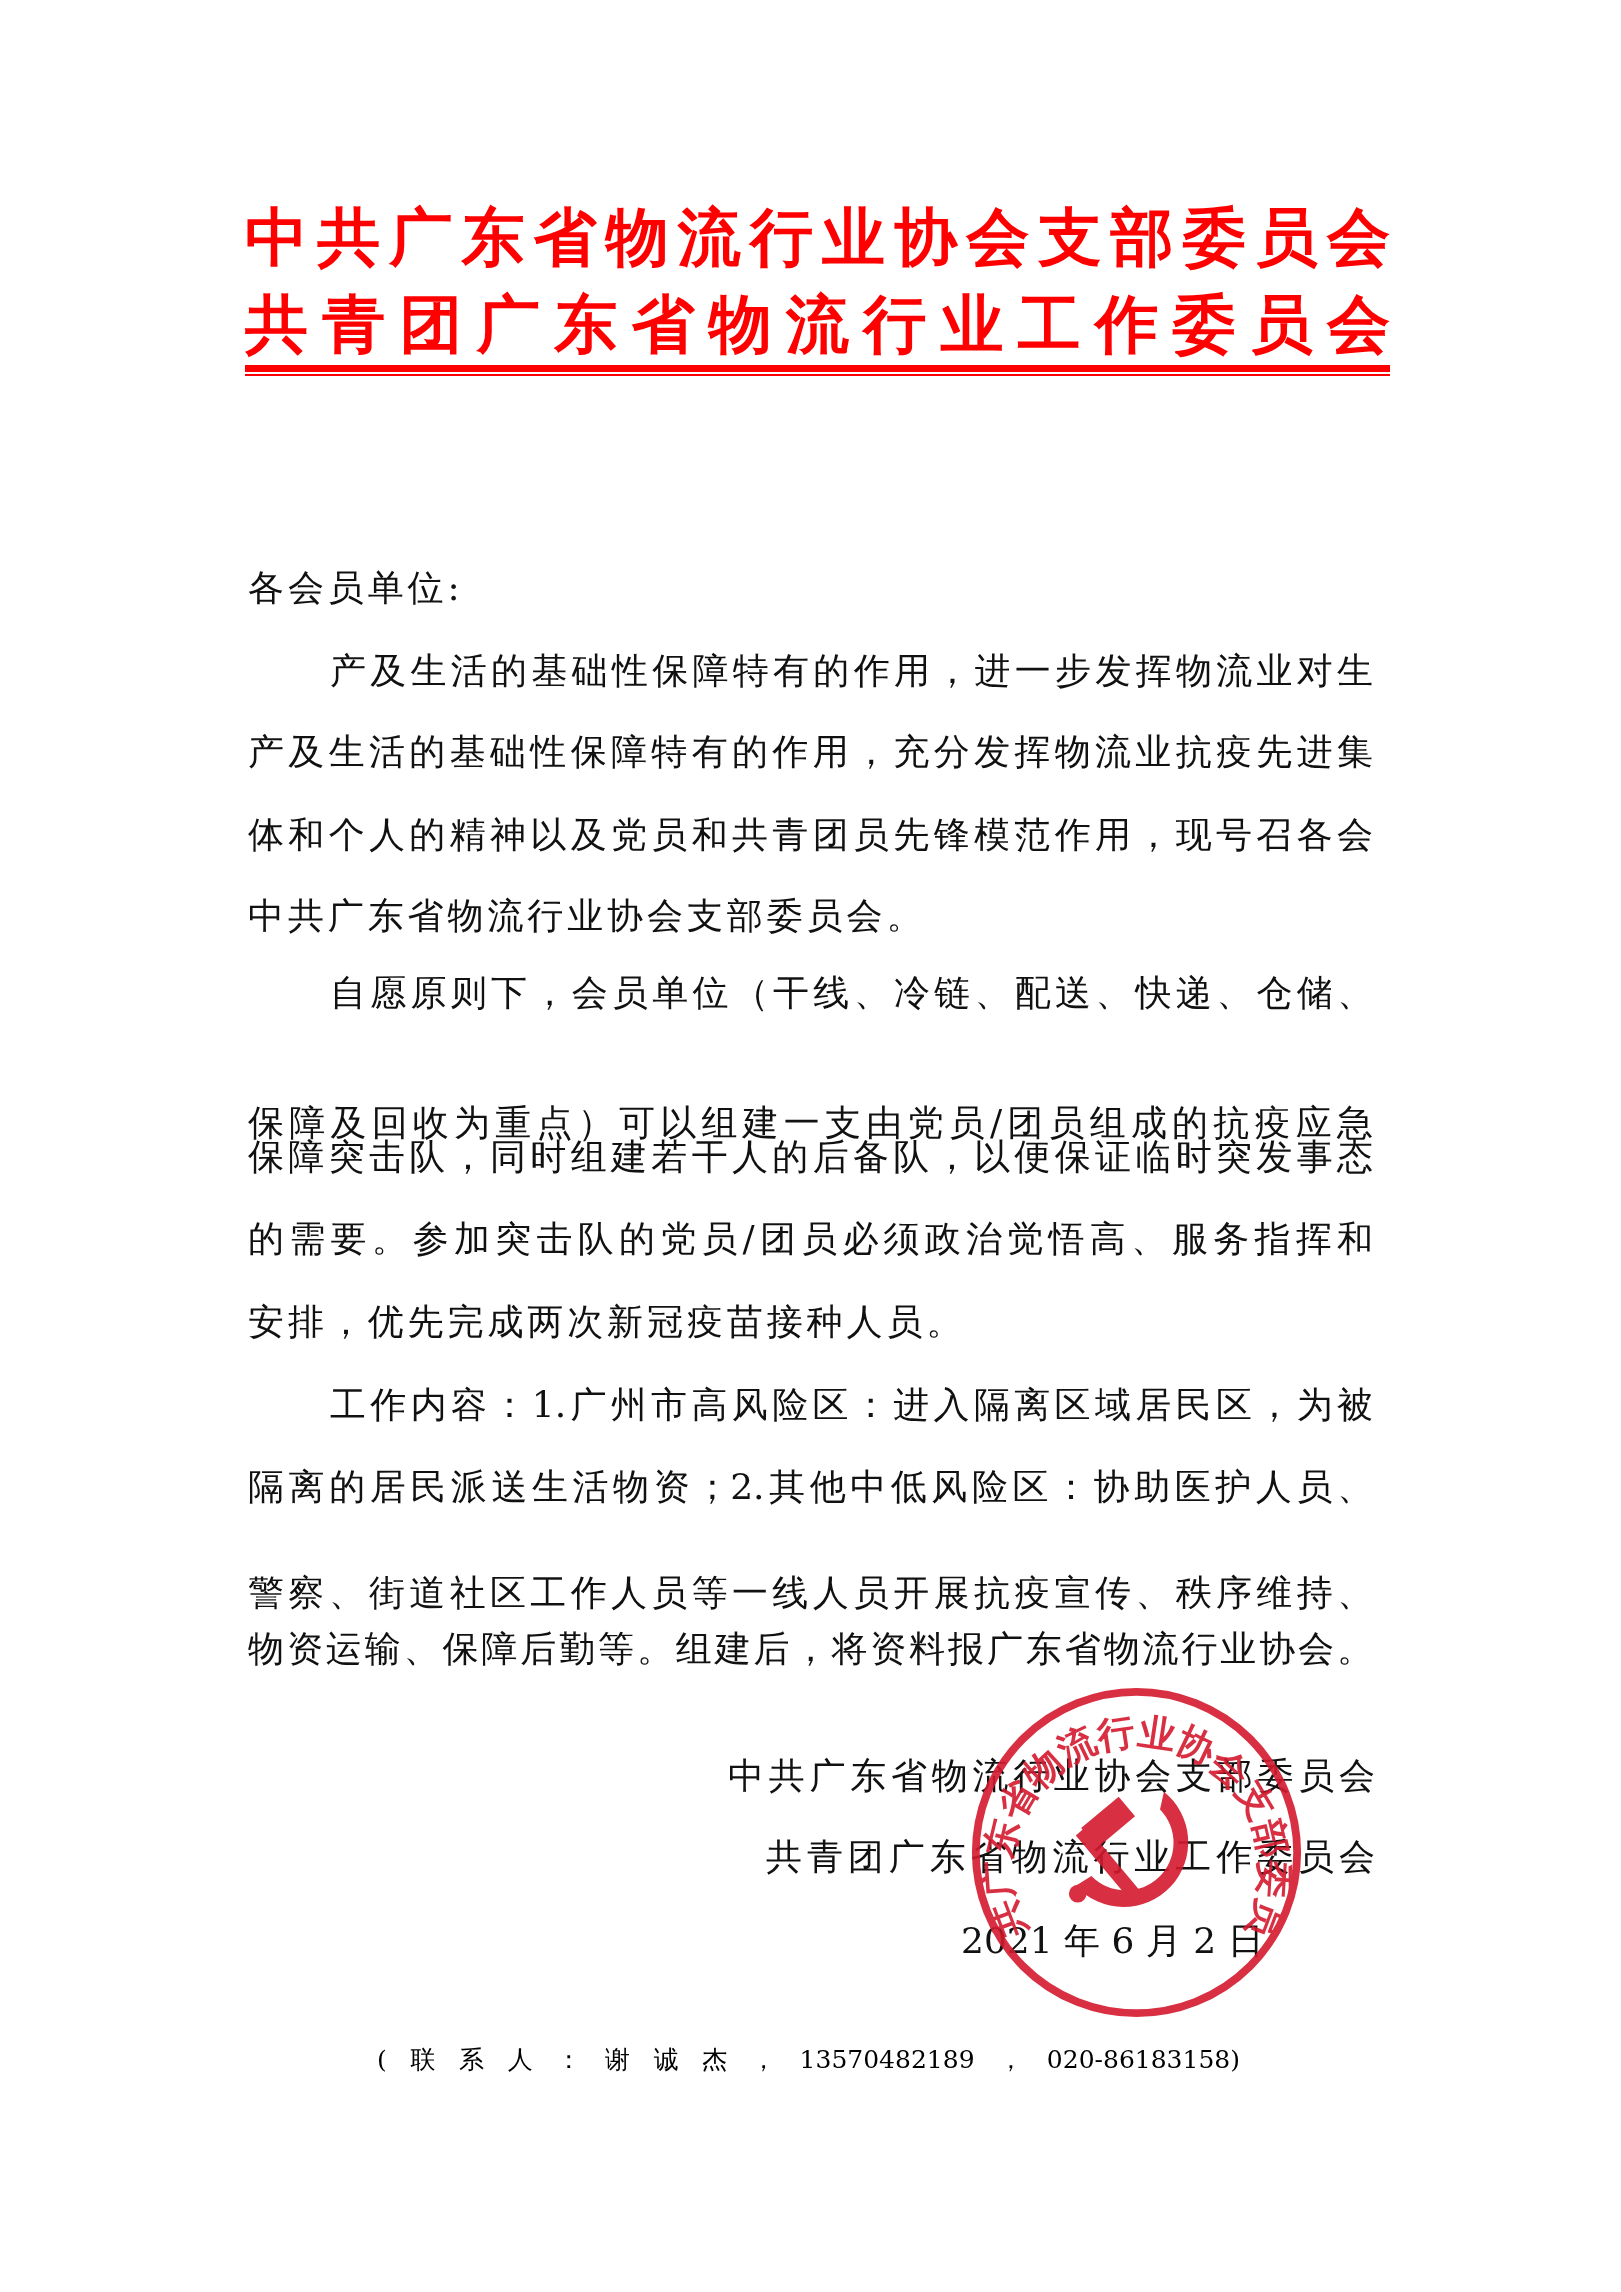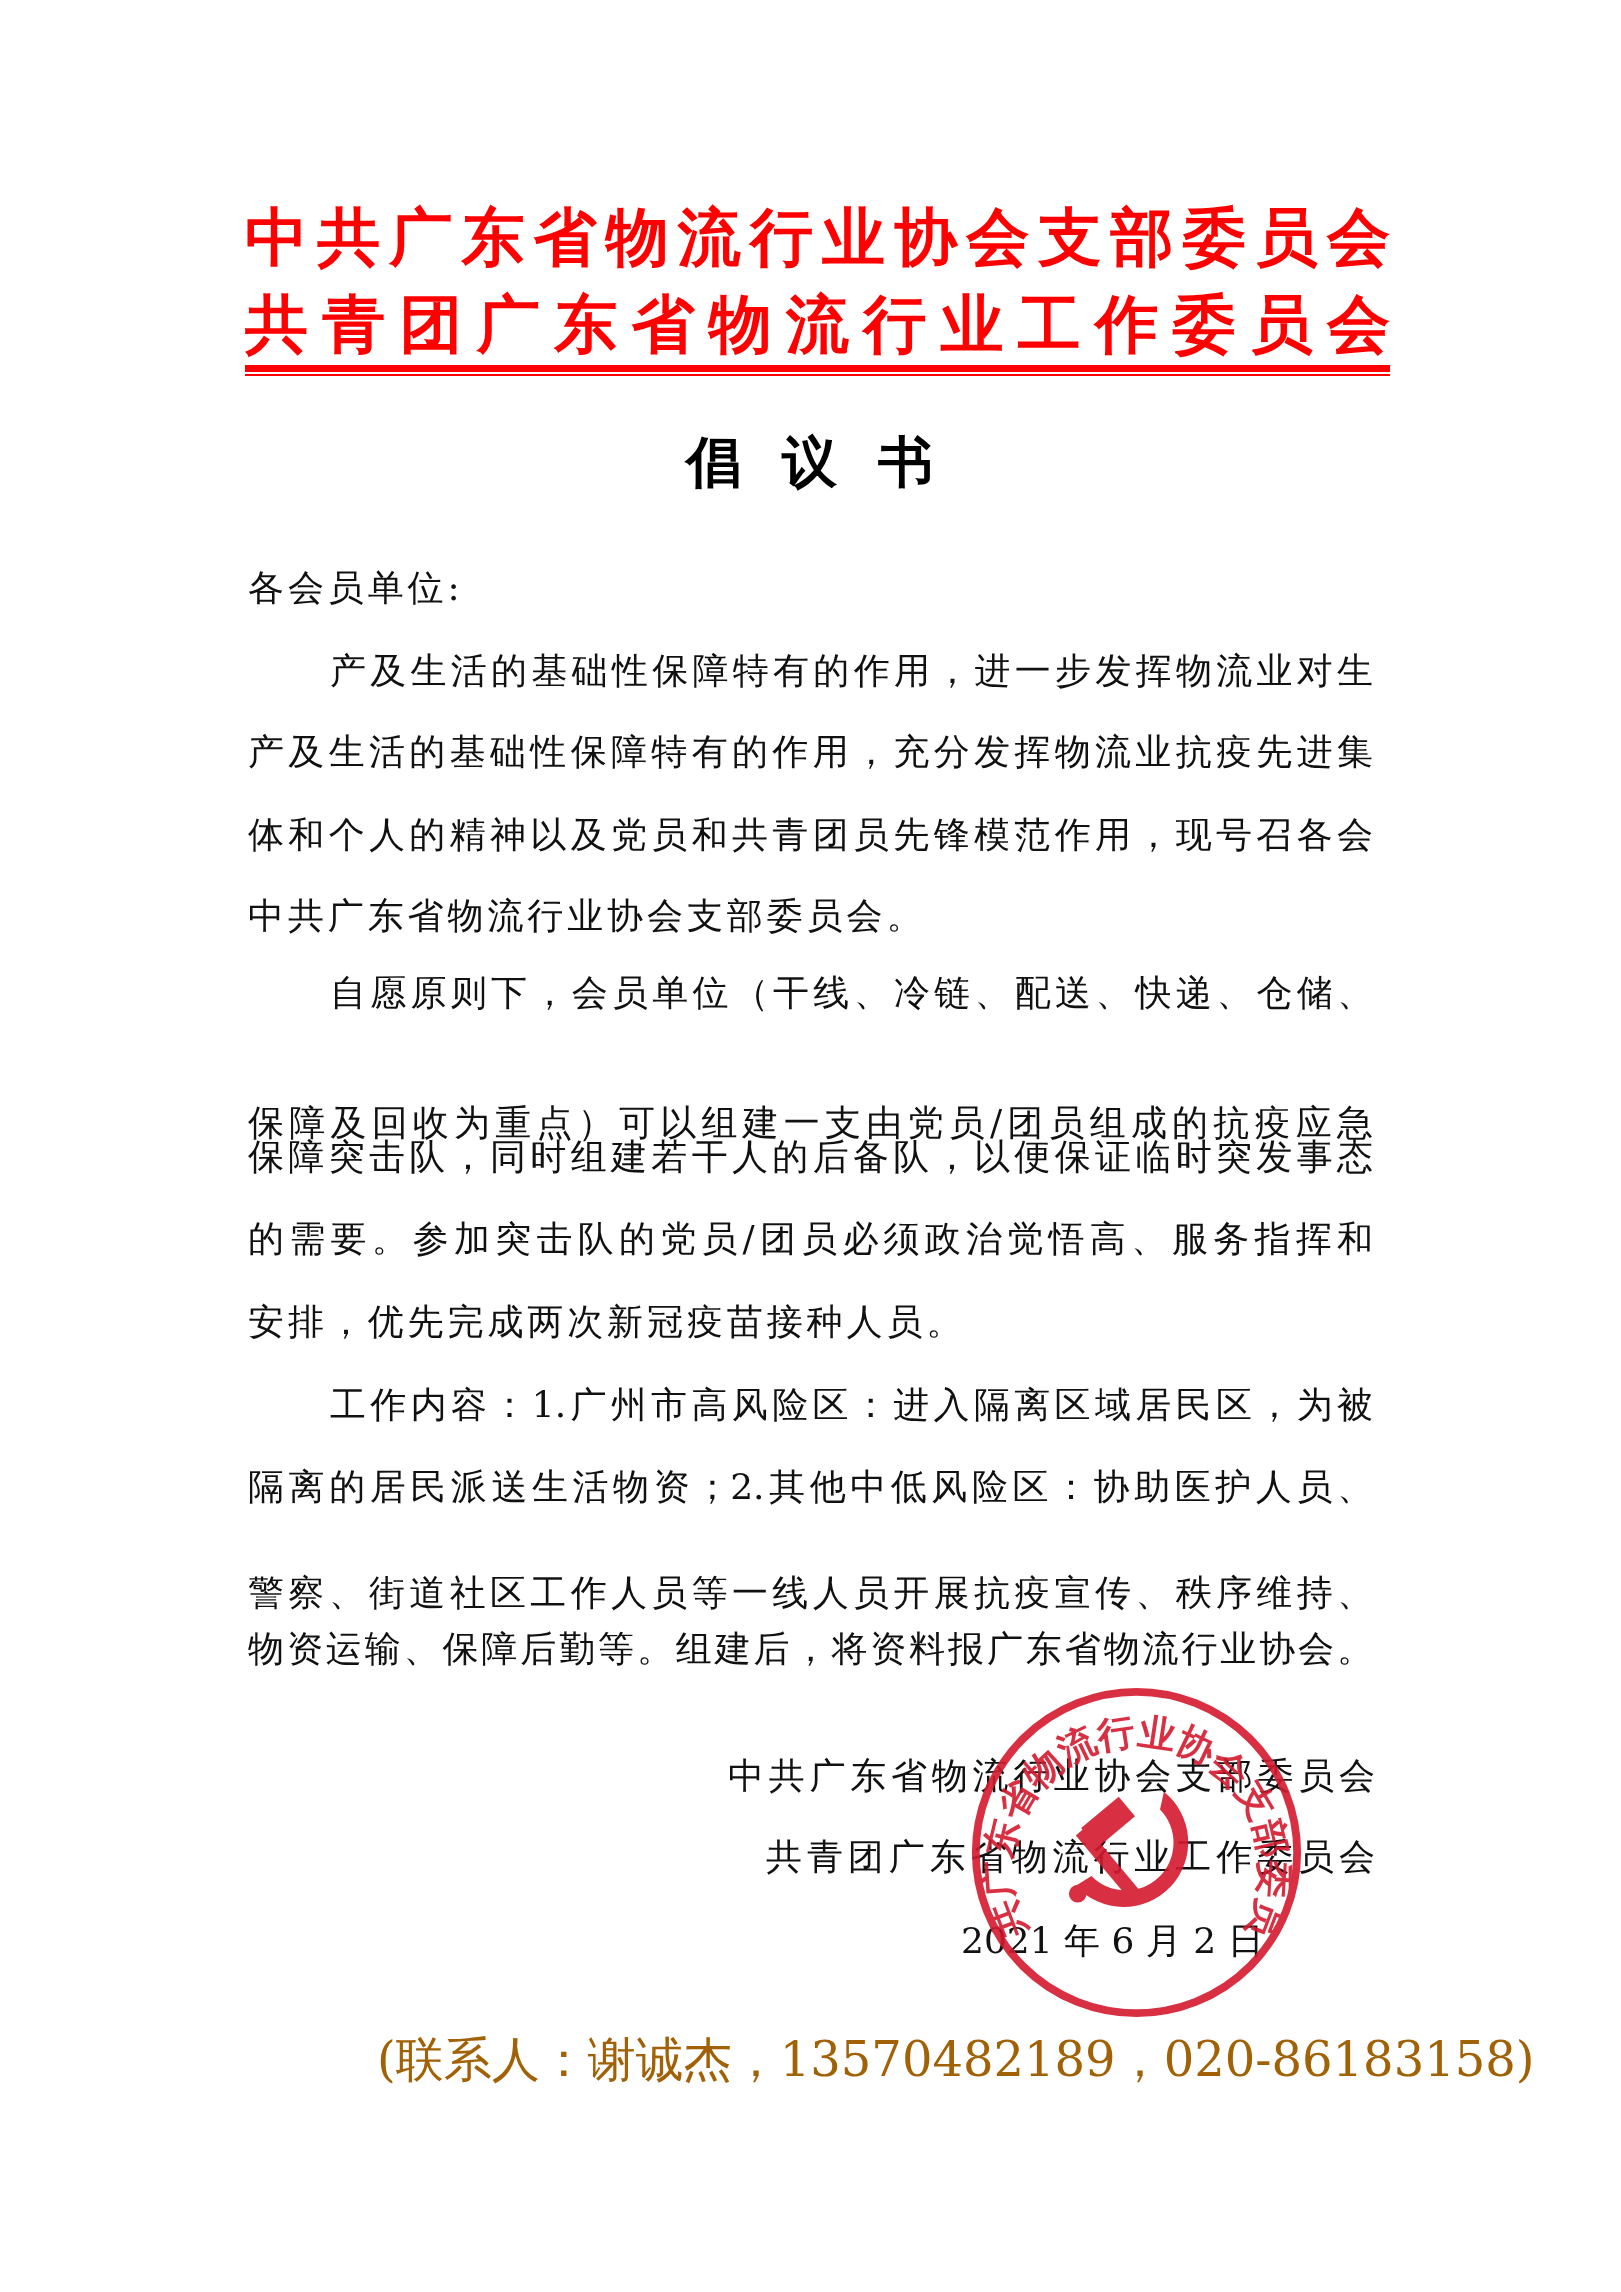--- a/index.html
+++ b/index.html
@@ -33,37 +33,36 @@
 
   .sig-line {
     position: absolute; height: 49px; line-height: 49px;
     font-family: "DejaVu Serif", "Liberation Serif", serif;
     font-size: 36px; color: #111; white-space: nowrap;
     text-align: justify; text-align-last: justify;
   }
   .contact {
     position: absolute; left: 377px; width: 863px; top: 2035px; height: 49px; line-height: 49px;
     font-family: "DejaVu Serif", "Liberation Serif", serif;
-    font-size: 48px; color: #a16207; white-space: nowrap;
+    font-size: 25px; color: #000000; white-space: nowrap;
     text-align: justify; text-align-last: justify;
   }
 
   .stamp { position: absolute; left: 968px; top: 1684px; width: 337px; height: 337px; opacity: 0.9; pointer-events: none; }
 </style>
 </head>
 <body>
 
 <div class="page">
 
   <div class="hdr-line" style="top:202px;">中共广东省物流行业协会支部委员会</div>
   <div class="hdr-line" style="top:289px;">共青团广东省物流行业工作委员会</div>
   <div class="hdr-rule-thick"></div>
   <div class="hdr-rule-thin"></div>
 
-  <div class="doc-title">倡议书</div>
 
   <div class="body-line left" style="top:563px;">各会员单位:</div>
 
   <div>
     <div class="body-line indent" style="top:646px;">产及生活的基础性保障特有的作用，进一步发挥物流业对生</div>
     <div class="body-line" style="top:727px;">产及生活的基础性保障特有的作用，充分发挥物流业抗疫先进集</div>
     <div class="body-line" style="top:810px;">体和个人的精神以及党员和共青团员先锋模范作用，现号召各会</div>
     <div class="body-line left" style="top:891px;">中共广东省物流行业协会支部委员会。</div>
   </div>
 

